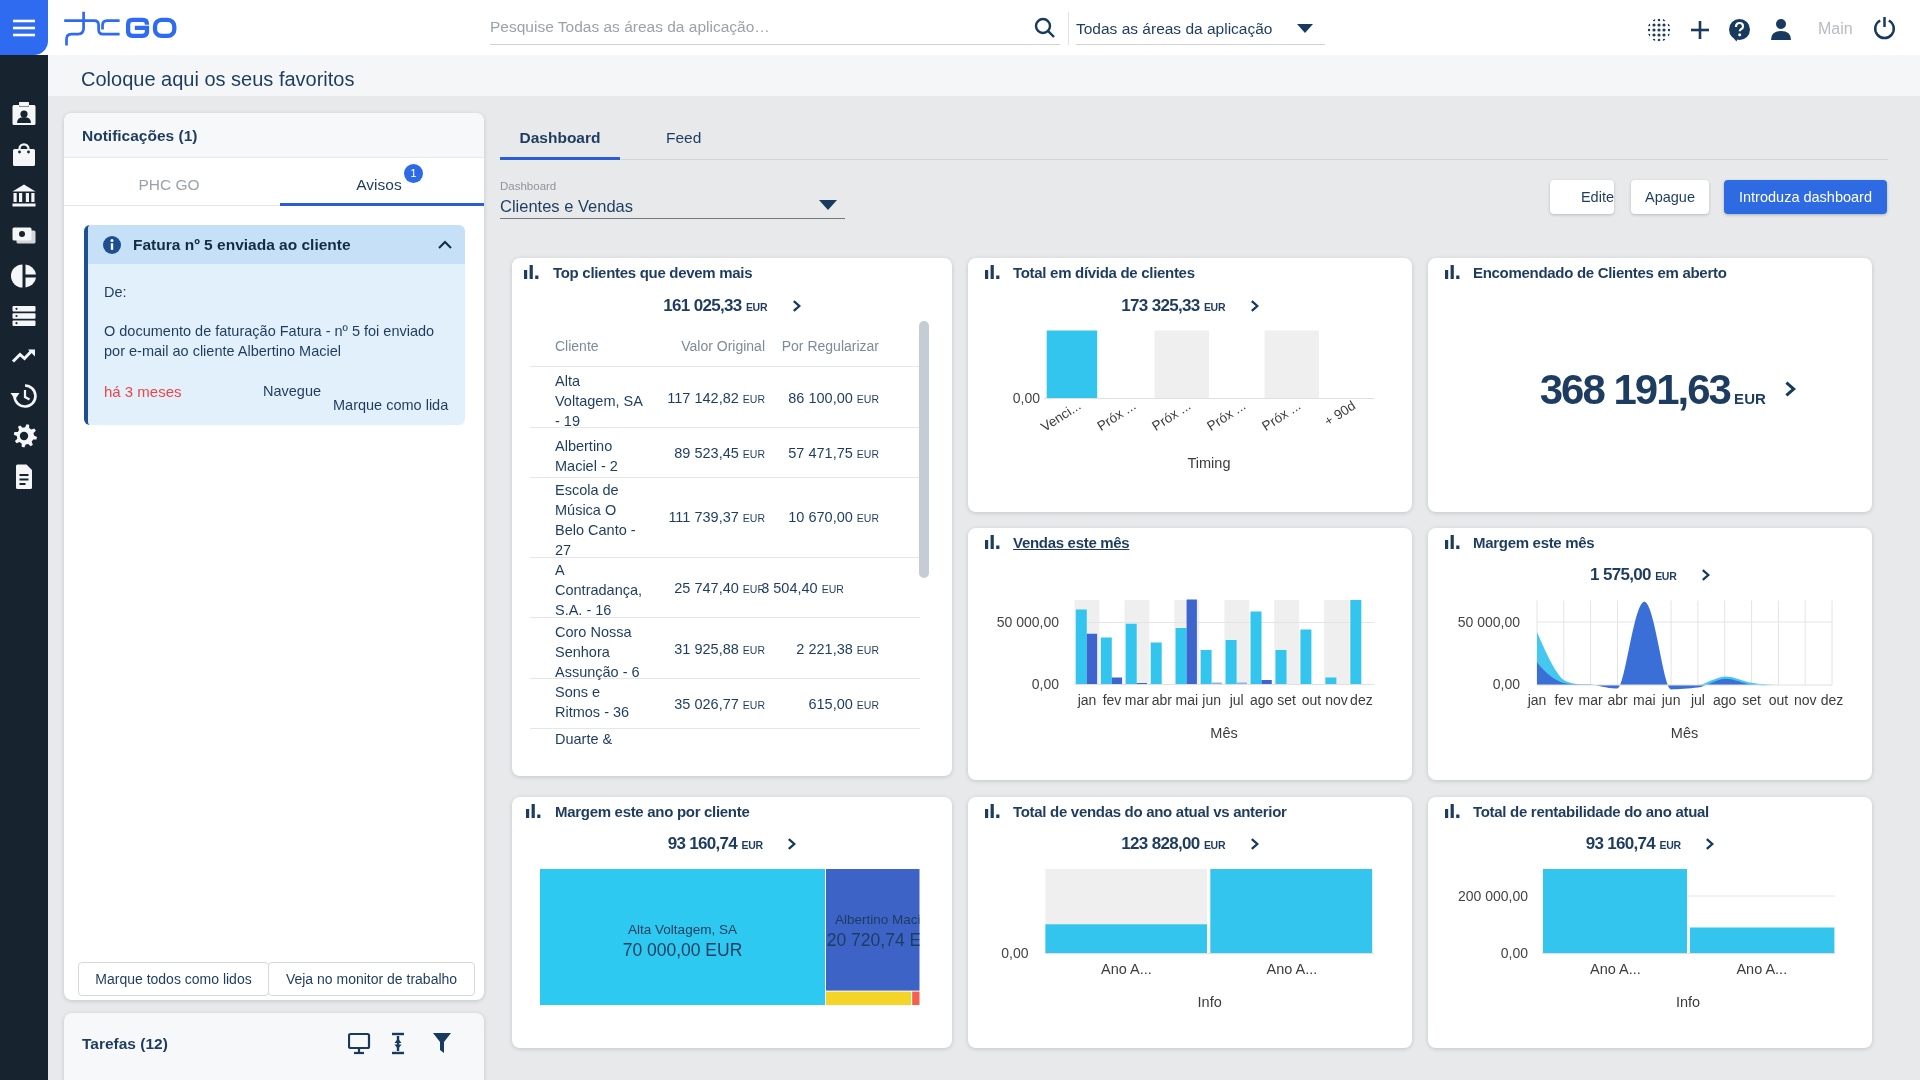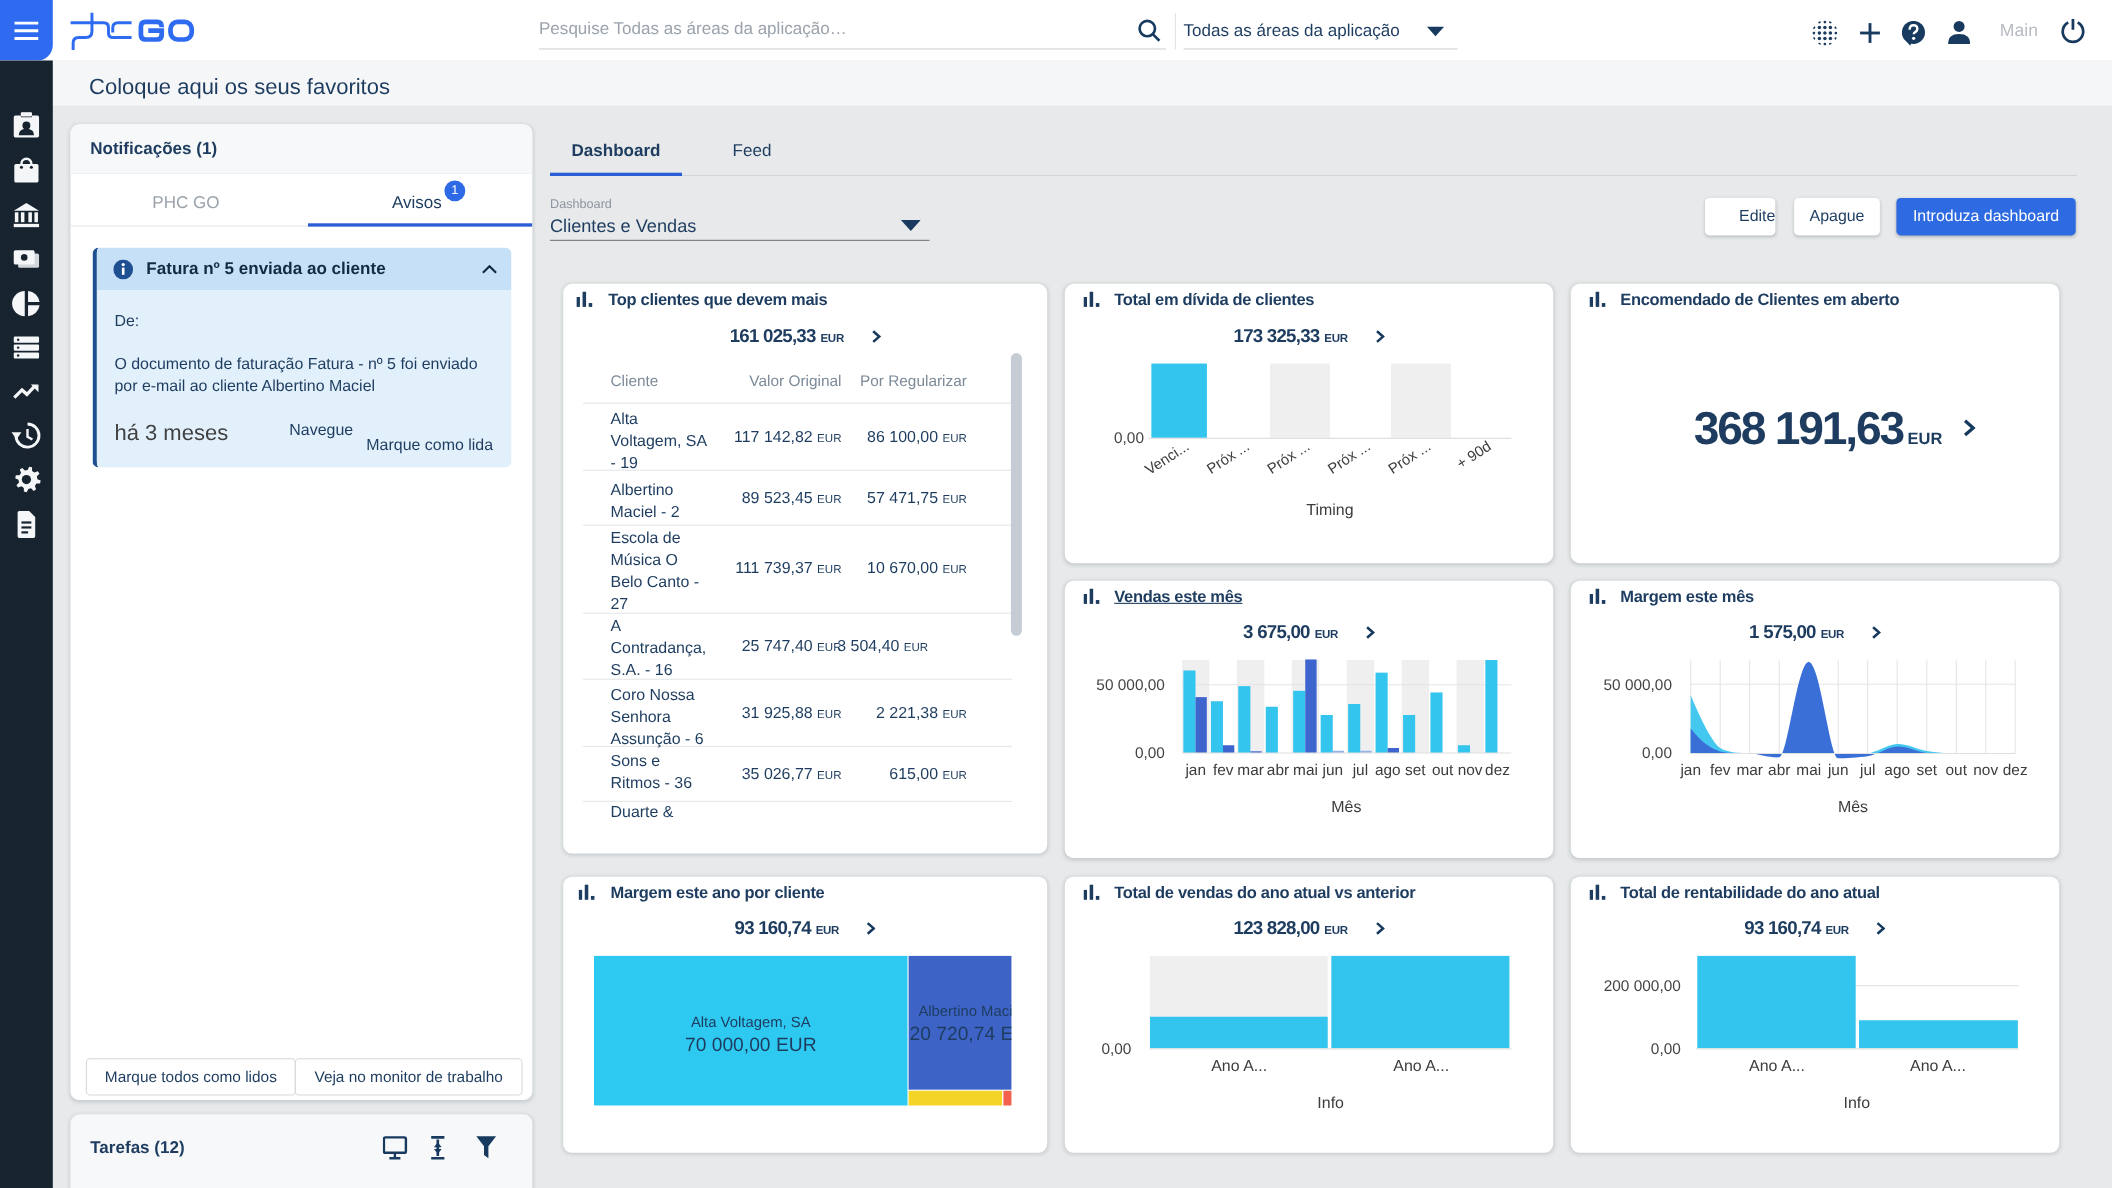--- a/index.html
+++ b/index.html
@@ -203,21 +203,21 @@
       <circle cx="9" cy="9" r="9" fill="#1d4f91"></circle>
       <rect x="7.8" y="7.3" width="2.4" height="6.5" fill="#fff"></rect>
       <circle cx="9" cy="4.5" r="1.5" fill="#fff"></circle>
     </svg>
     <div class="abs" style="left:45px;top:11px;font-size:15.5px;font-weight:bold;color:#122c44;">Fatura nº 5 enviada ao cliente</div>
     <svg class="abs" style="left:350px;top:15px;" width="14" height="9" viewBox="0 0 14 9">
         <path d="M1,8 L7,2 L13,8" fill="none" stroke="#122c44" stroke-width="2"></path>
       </svg>
     <div class="abs" style="left:16px;top:59px;font-size:14.5px;color:#1d3c5f;">De:</div>
     <div class="abs" style="left:16px;top:97px;width:350px;font-size:14.5px;line-height:19.5px;color:#1d3c5f;">O documento de faturação Fatura - nº 5 foi enviado por e-mail ao cliente Albertino Maciel</div>
-    <div class="abs" style="left:16px;top:158px;font-size:20px;color:#404040;">há 3 meses</div>
+    <div class="abs" style="left:16px;top:158px;font-size:15px;color:#ef4444;">há 3 meses</div>
     <div class="abs" style="left:175px;top:158px;font-size:14.5px;color:#1d3c5f;">Navegue</div>
     <div class="abs" style="left:245px;top:158px;font-size:14.5px;color:#1d3c5f;margin-top:14px;">Marque como lida</div>
   </div>
 
   <div class="abs" style="left:14px;top:849px;width:191px;height:34px;background:#fff;border:1px solid #d5d8db;border-radius:4px;text-align:center;line-height:32px;font-size:14px;color:#1d3c5f;">Marque todos como lidos</div>
   <div class="abs" style="left:204px;top:849px;width:207px;height:34px;background:#fff;border:1px solid #d5d8db;border-radius:4px;text-align:center;line-height:32px;font-size:14px;color:#1d3c5f;">Veja no monitor de trabalho</div>
 </div>
 
 <div class="card" style="left:64px;top:1013px;width:420px;height:80px;background:#f7f8f9;">
   <div class="abs" style="left:18px;top:22px;font-size:15.5px;font-weight:bold;color:#1d3c5f;">Tarefas (12)</div>
@@ -355,26 +355,20 @@
 </div>
 <div class="card" id="c4" style="left:968px;top:528px;width:444px;height:252px;">
   <svg class="abs" style="left:17px;top:7px;" width="15" height="16" viewBox="0 0 15 16">
       <g fill="#1d3c5f">
         <rect x="0" y="5" width="3.2" height="9"></rect>
         <rect x="5.6" y="0" width="3.2" height="14"></rect>
         <rect x="11.2" y="10.5" width="3.2" height="3.5"></rect>
       </g>
     </svg>
   <div class="ctitle" style="left:45px;top:6px;text-decoration:underline;">Vendas este mês</div>
-  <div class="cvalrow" style="top:37px;left:0;">
-    <span class="cval">3 675,00</span> <span class="ceur">EUR</span>
-    <svg style="margin-left:20px;position:relative;top:1px;" width="9" height="12" viewBox="0 0 9 12">
-        <path d="M1.8,1.2 L7.3,6 L1.8,10.8" fill="none" stroke="#16395e" stroke-width="2.3"></path>
-      </svg>
-  </div>
   <svg class="abs" style="left:0;top:0;" width="444" height="252" viewBox="0 0 444 252">
     <g fill="#efeff0">
       <rect x="106.5" y="72" width="25" height="84.5"></rect>
       <rect x="156.4" y="72" width="25" height="84.5"></rect>
       <rect x="206.3" y="72" width="25" height="84.5"></rect>
       <rect x="256.3" y="72" width="25" height="84.5"></rect>
       <rect x="306.2" y="72" width="25" height="84.5"></rect>
       <rect x="356.1" y="72" width="25" height="84.5"></rect>
     </g>
     <line x1="106.5" y1="94.5" x2="406" y2="94.5" stroke="#e4e4e4" stroke-width="1"></line>

